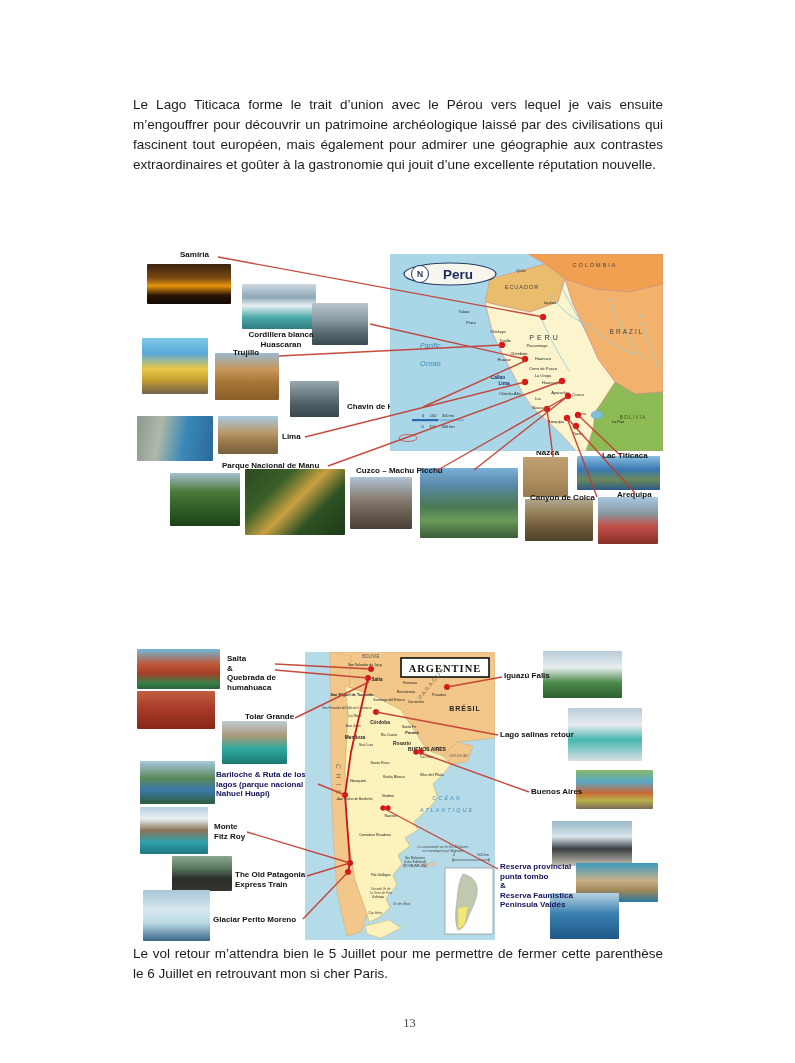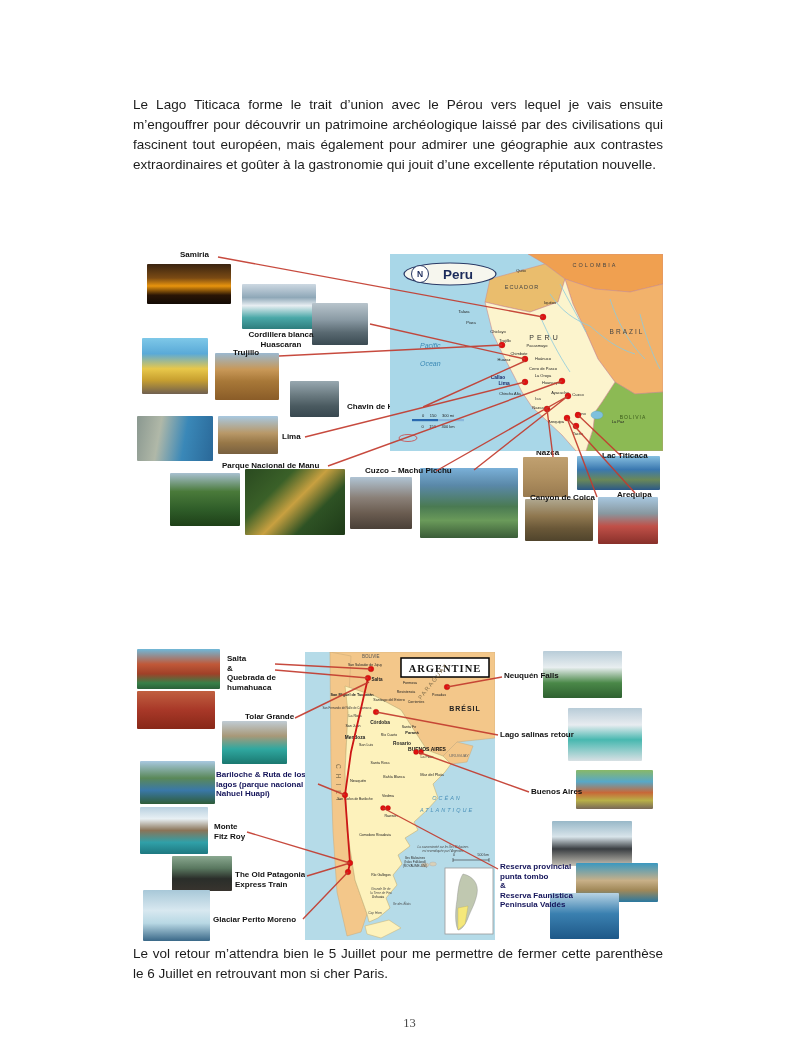--- a/index.html
+++ b/index.html
@@ -45,21 +45,21 @@
     <div class="ph" style="left:392px;top:253px;width:68px;height:42px;background:linear-gradient(180deg,#b0a890 0%,#907850 40%,#6a5838 70%,#50442c 100%)"></div>
     <div class="ph" style="left:465px;top:251px;width:60px;height:47px;background:linear-gradient(180deg,#a8c8e0 0%,#8898a0 35%,#c05048 62%,#88302a 100%)"></div>
 
     <div class="lbl" style="left:47px;top:4px">Samiria</div>
     <div class="lbl center" style="left:107px;top:84px;width:82px">Cordillera blanca
 Huascaran</div>
     <div class="lbl" style="left:100px;top:102px">Trujillo</div>
     <div class="lbl" style="left:214px;top:156px">Chavin de Huantar</div>
     <div class="lbl" style="left:149px;top:186px">Lima</div>
     <div class="lbl" style="left:89px;top:215px">Parque Nacional de Manu</div>
-    <div class="lbl" style="left:232px;top:220px">Cuzco – Machu Picchu</div>
+    <div class="lbl" style="left:223px;top:220px">Cuzco – Machu Picchu</div>
     <div class="lbl" style="left:403px;top:202px">Nazca</div>
     <div class="lbl" style="left:469px;top:205px">Lac Titicaca</div>
     <div class="lbl" style="left:397px;top:247px">Canyon de Colca</div>
     <div class="lbl" style="left:484px;top:244px">Arequipa</div>
 
     <svg class="map" style="left:257px;top:8px" width="273" height="197" viewBox="0 0 273 197">
       <rect width="273" height="197" fill="#a9d7e8"></rect>
       <path d="M138,0 L273,0 L273,30 L240,38 L205,35 L175,25 L155,10 Z" fill="#f0a050" stroke="#cc8888" stroke-width="0.5"></path>
       <path d="M100,25 L155,10 L175,25 L168,48 L140,58 L112,52 L95,48 Z" fill="#eabd6d" stroke="#cc8888" stroke-width="0.5"></path>
       <path d="M175,25 L205,35 L240,38 L273,30 L273,138 L245,140 L225,128 L208,105 L196,78 L183,50 Z" fill="#f2b26b" stroke="#cc8888" stroke-width="0.5"></path>
@@ -156,21 +156,21 @@
 humahuaca</div>
     <div class="lbl" style="left:112px;top:68px">Tolar Grande</div>
     <div class="lbl" style="left:83px;top:126px;color:#14145a">Bariloche &amp; Ruta de los siete
 lagos (parque nacional
 Nahuel Huapi)</div>
     <div class="lbl" style="left:81px;top:178px">Monte
 Fitz Roy</div>
     <div class="lbl" style="left:102px;top:226px">The Old Patagonia
 Express Train</div>
     <div class="lbl" style="left:80px;top:271px">Glaciar Perito Moreno</div>
-    <div class="lbl" style="left:371px;top:27px">Neuquén Falls</div>
+    <div class="lbl" style="left:371px;top:27px">Iguazú Falls</div>
     <div class="lbl" style="left:367px;top:86px">Lago salinas retour</div>
     <div class="lbl" style="left:398px;top:143px">Buenos Aires</div>
     <div class="lbl" style="left:367px;top:218px;color:#14145a">Reserva provincial
 punta tombo
 &amp;
 Reserva Faunistica
 Peninsula Valdés</div>
 
     <svg class="map" style="left:172px;top:8px" width="190" height="288" viewBox="0 0 190 288">
       <rect width="190" height="288" fill="#b5dbe8"></rect>

